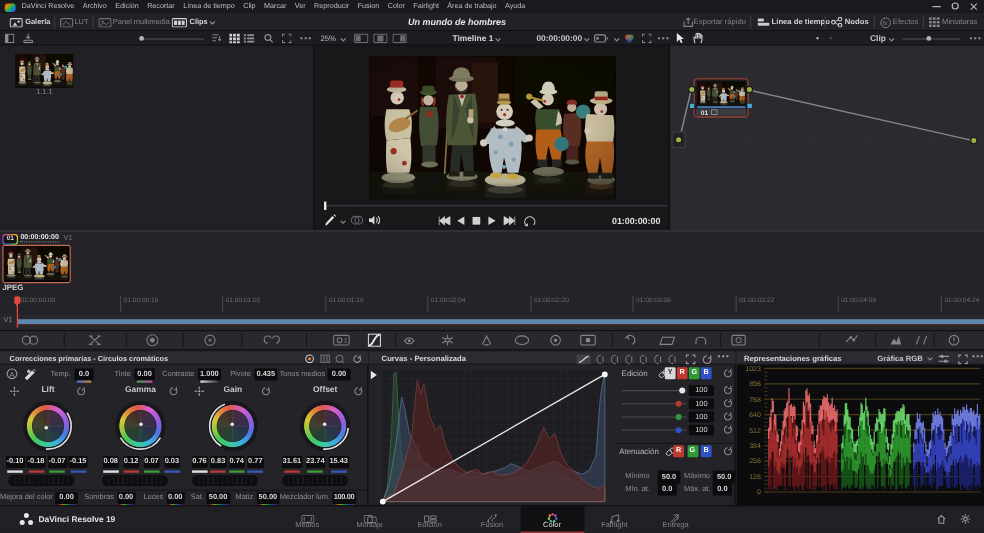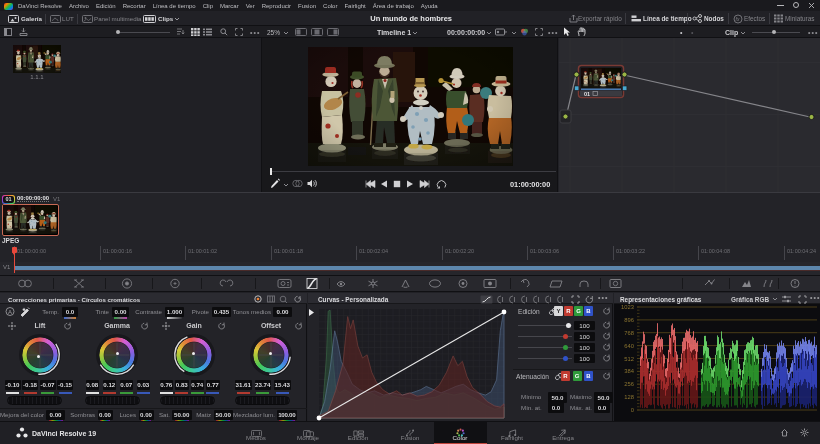--- a/index.html
+++ b/index.html
@@ -60,21 +60,21 @@
         <rect x="0.5" y="0.5" width="12" height="7" rx="1" fill="none" stroke="#cfcfd2" stroke-width="1"></rect>
         <rect x="2" y="2.2" width="2.5" height="3.6" fill="#cfcfd2"></rect>
         <rect x="5.2" y="2.2" width="2.5" height="3.6" fill="#cfcfd2"></rect>
         <rect x="8.4" y="2.2" width="2.5" height="3.6" fill="#cfcfd2"></rect>
       </svg>
 <span class="abs" style="left:158px;top:4px;color:#d6d6d9;font-weight:bold;">Clips</span>
 <svg class="abs" style="left:174px;top:6px;" width="6" height="4" viewBox="0 0 6 4">
         <path d="M1 1 L3 3 L5 1" stroke="#9a9a9e" fill="none"></path>
       </svg>
 </div>
-<div class="abs" style="left:312px;top:14px;width:140px;text-align:right;color:#e8e8ea;font-size:7.5px;font-weight:bold;">Un mundo de hombres</div>
+<div class="abs" style="left:340px;top:14px;width:140px;text-align:left;color:#e8e8ea;font-size:7.5px;font-weight:bold;font-style:italic;">Un mundo de hombres</div>
 <div class="abs" id="tb2-right" style="left:560px;top:11px;width:260px;height:15px;font-size:6.4px;">
 <svg class="abs" style="left:9px;top:3px;" width="9" height="9" viewBox="0 0 9 9">
         <path d="M1 4v4h7V4M4.5 6V1M3 2.5 L4.5 1 L6 2.5" stroke="#85858a" fill="none" stroke-width="0.9"></path>
       </svg>
 <span class="abs" style="left:18px;top:4px;color:#85858a;">Exportar rápido</span>
 <div class="abs sep" style="left:65px;top:2px;height:11px;"></div>
 <svg class="abs" style="left:71px;top:3.5px;" width="11" height="8" viewBox="0 0 11 8">
         <rect x="0.5" y="0.5" width="5" height="2.4" fill="#cfcfd2"></rect>
         <rect x="0.5" y="4" width="9.5" height="2.4" fill="#cfcfd2"></rect>
       </svg>

